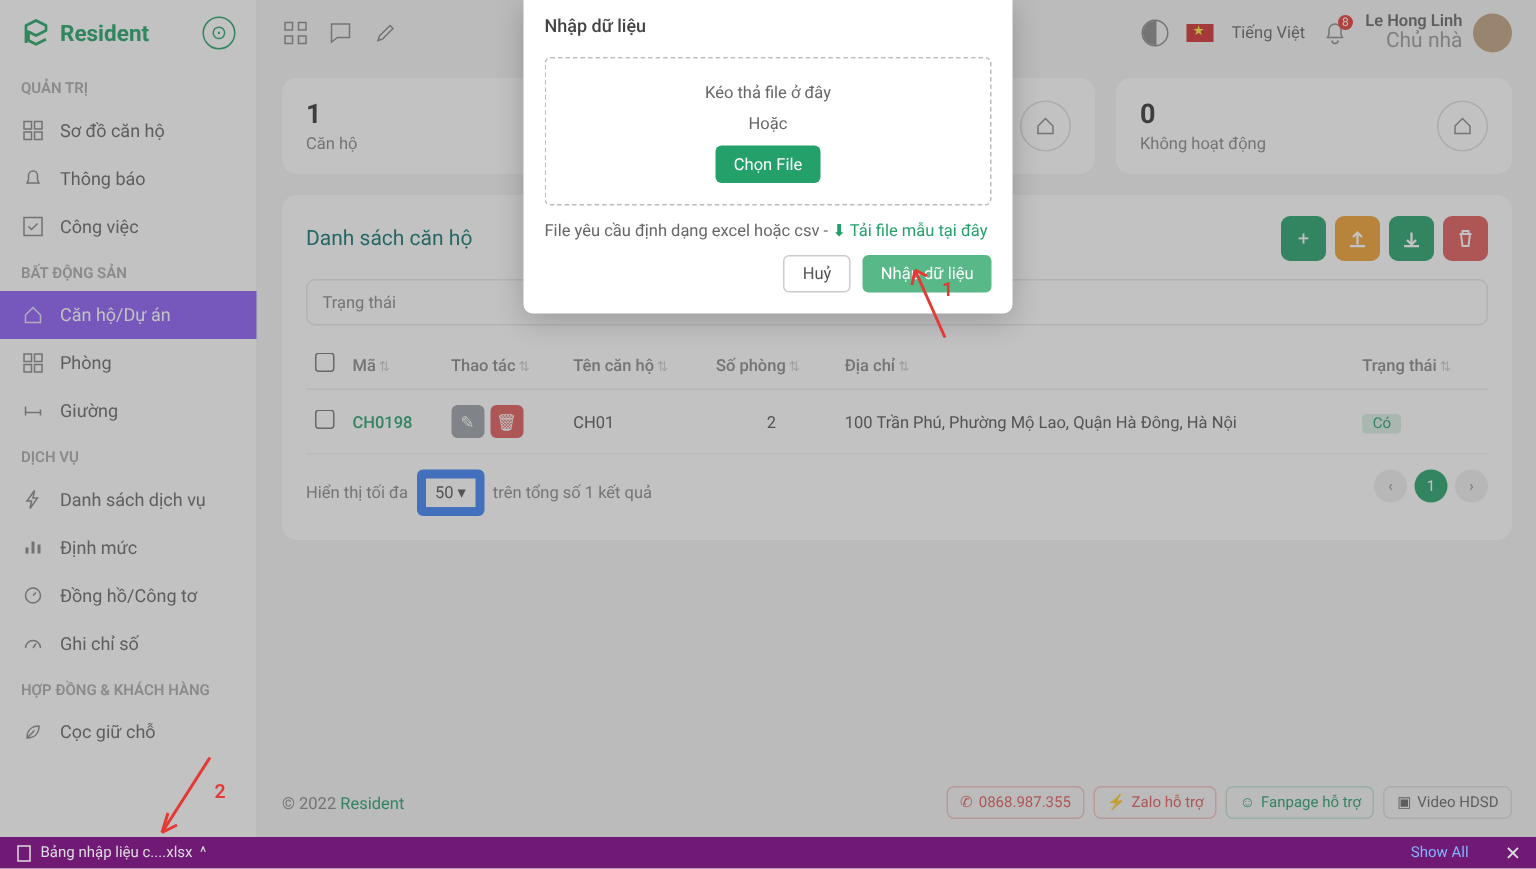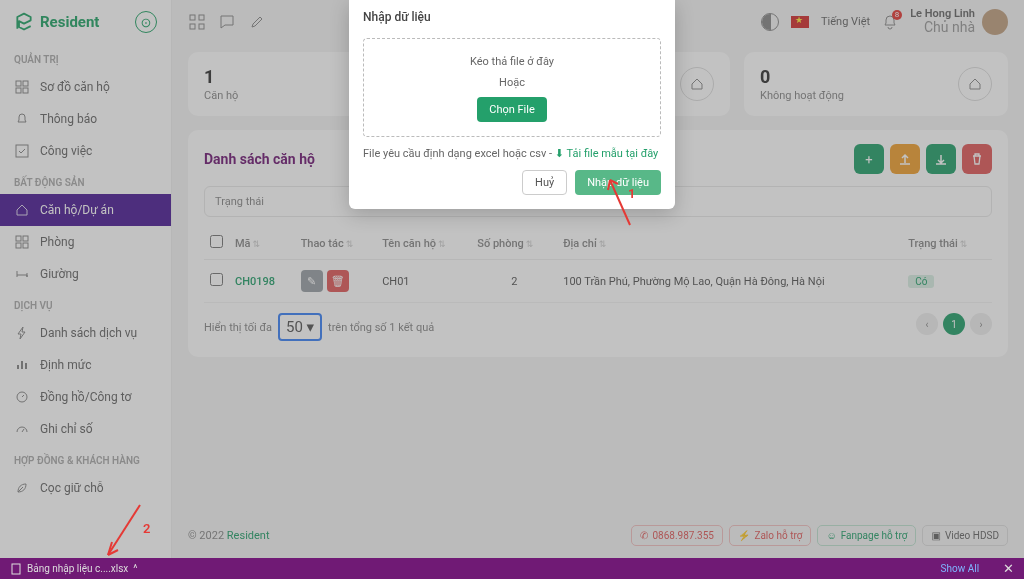--- a/index.html
+++ b/index.html
@@ -6,21 +6,21 @@
 body { background: #f5f5f5; width: 1024px; height: 579px; overflow: hidden; position: relative; color: #555; }
 .wrap { display: flex; height: 558px; }
 .sidebar { width: 172px; background: #fff; border-right: 1px solid #eee; display: flex; flex-direction: column; font-size: 12px; }
 .logo-row { display: flex; align-items: center; justify-content: space-between; padding: 11px 14px; }
 .logo { display: flex; align-items: center; gap: 6px; }
 .logo-mark { width: 20px; height: 20px; }
 .logo-text { color: #21a366; font-weight: 700; font-size: 15px; }
 .collapse-btn { width: 22px; height: 22px; border: 1.5px solid #21a366; border-radius: 50%; display: flex; align-items: center; justify-content: center; color: #21a366; cursor: pointer; font-size: 13px; }
 .section-title { padding: 10px 14px 6px; color: #aaa; font-size: 10px; font-weight: 600; }
 .nav-item { display: flex; align-items: center; gap: 10px; padding: 8px 14px; color: #666; cursor: pointer; }
-.nav-item.active { background: #4c1d95; color: #fff; }
+.nav-item.active { background: #8b5cf6; color: #fff; }
 .nav-icon { width: 16px; height: 16px; opacity: .8; display: flex; align-items: center; justify-content: center; }
 .main { flex: 1; display: flex; flex-direction: column; }
 .topbar { height: 44px; display: flex; align-items: center; justify-content: space-between; padding: 0 16px; }
 .topbar-left { display: flex; gap: 12px; color: #888; }
 .top-icon { width: 18px; height: 18px; cursor: pointer; display:flex;align-items:center;justify-content:center; }
 .topbar-right { display: flex; align-items: center; gap: 12px; font-size: 11px; color: #666; }
 .flag { width: 18px; height: 12px; background: #d32f2f; position: relative; }
 .flag::after { content: "★"; color: #ffeb3b; position: absolute; left: 4px; top: -1px; font-size: 9px; }
 .bell-wrap { position: relative; }
 .badge { position: absolute; top: -4px; right: -4px; background: #e53935; color: #fff; border-radius: 8px; font-size: 8px; padding: 0 3px; line-height: 10px; }
@@ -30,40 +30,40 @@
 .user-role { font-size: 14px; color: #999; }
 .avatar { width: 26px; height: 26px; border-radius: 50%; background: #c0a080; }
 .content { padding: 8px 16px 16px; flex: 1; overflow: auto; }
 .stats-row { display: flex; gap: 14px; margin-bottom: 14px; }
 .stat-card { flex: 1; background: #fff; border-radius: 10px; padding: 14px 16px; display: flex; justify-content: space-between; align-items: center; }
 .stat-num { font-size: 18px; font-weight: 700; color: #333; }
 .stat-label { font-size: 11px; color: #888; margin-top: 2px; }
 .stat-icon { width: 34px; height: 34px; border: 1px solid #ddd; border-radius: 50%; display: flex; align-items: center; justify-content: center; color: #888; }
 .list-card { background: #fff; border-radius: 10px; padding: 14px 16px 16px; }
 .list-head { display: flex; justify-content: space-between; align-items: center; margin-bottom: 12px; }
-.list-title { font-size: 14px; font-weight: 700; color: #701a75; }
+.list-title { font-size: 14px; font-weight: 400; color: #0f766e; }
 .list-actions { display: flex; gap: 6px; }
 .act-btn { width: 30px; height: 30px; border-radius: 6px; display: flex; align-items: center; justify-content: center; color: #fff; cursor: pointer; font-size: 13px; }
 .act-add { background: #24a06b; }
 .act-up { background: #f0a030; }
 .act-down { background: #24a06b; }
 .act-del { background: #e05a5a; }
 .filter-row { border: 1px solid #e8e8e8; border-radius: 6px; padding: 8px 10px; font-size: 11px; color: #888; margin-bottom: 10px; }
 table { width: 100%; border-collapse: collapse; font-size: 11px; }
 th { text-align: left; padding: 8px 6px; color: #888; font-weight: 500; border-bottom: 1px solid #eee; }
 td { padding: 10px 6px; border-bottom: 1px solid #f3f3f3; color: #555; }
 .code-link { color: #24a06b; font-weight: 500; }
 .row-actions { display: flex; gap: 4px; }
 .ra-btn { width: 22px; height: 22px; border-radius: 4px; display: flex; align-items: center; justify-content: center; color: #fff; font-size: 11px; cursor:pointer;}
 .ra-edit { background: #9aa0a6; }
 .ra-del { background: #e05a5a; }
 .status-pill { background: #d9efe3; color: #24a06b; padding: 1px 7px; border-radius: 3px; font-size: 10px; }
 .pagination-row { display: flex; justify-content: space-between; margin-top: 10px; font-size: 11px; color: #888; }
 .pag-left { display: flex; align-items: center; gap: 6px; }
-.page-size-sel { border: 2px solid #3b82f6; border-radius: 4px; padding: 3px 6px; font-size: 15px; color: #555; }
+.page-size-sel { border: 6px solid #3b82f6; border-radius: 4px; padding: 3px 6px; font-size: 11px; color: #555; }
 .pag-right { display: flex; gap: 5px; }
 .pag-btn { width: 22px; height: 22px; border-radius: 50%; background: #eee; display: flex; align-items: center; justify-content: center; font-size: 10px; cursor:pointer; color:#888; }
 .pag-btn.active { background: #24a06b; color: #fff; }
 .footer { padding: 12px 16px; display: flex; justify-content: space-between; align-items: center; font-size: 11px; color: #888; }
 .foot-link { color: #24a06b; }
 .help-btns { display: flex; gap: 6px; }
 .help-btn { border: 1px solid #ddd; padding: 4px 8px; border-radius: 5px; font-size: 10px; display: flex; align-items: center; gap: 4px; cursor:pointer; }
 .help-phone { color: #e05a5a; border-color:#f2c0c0; }
 .help-zalo { color: #e05a5a; border-color:#f2c0c0;}
 .help-fb { color: #24a06b; border-color:#bfe2d0;}

